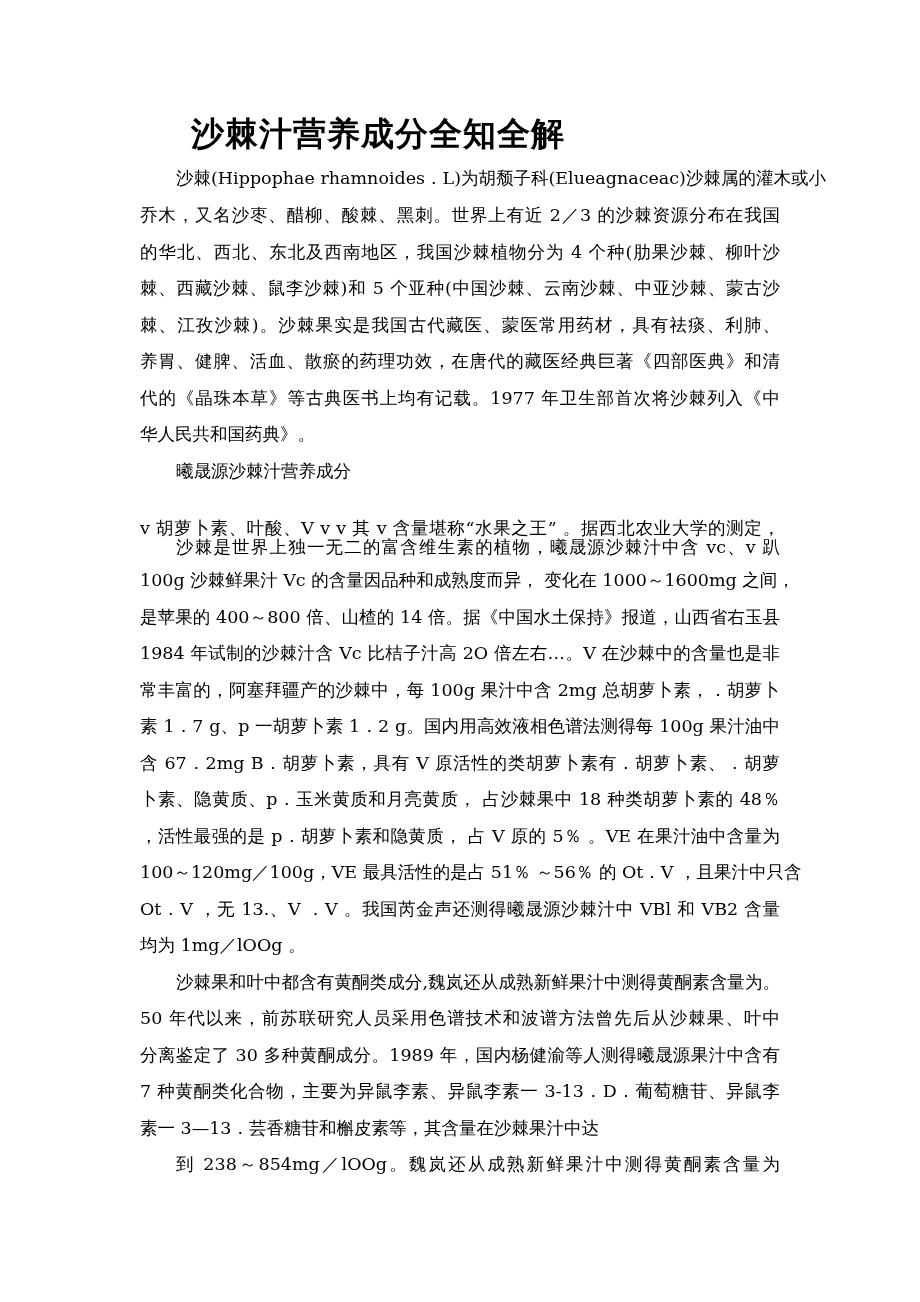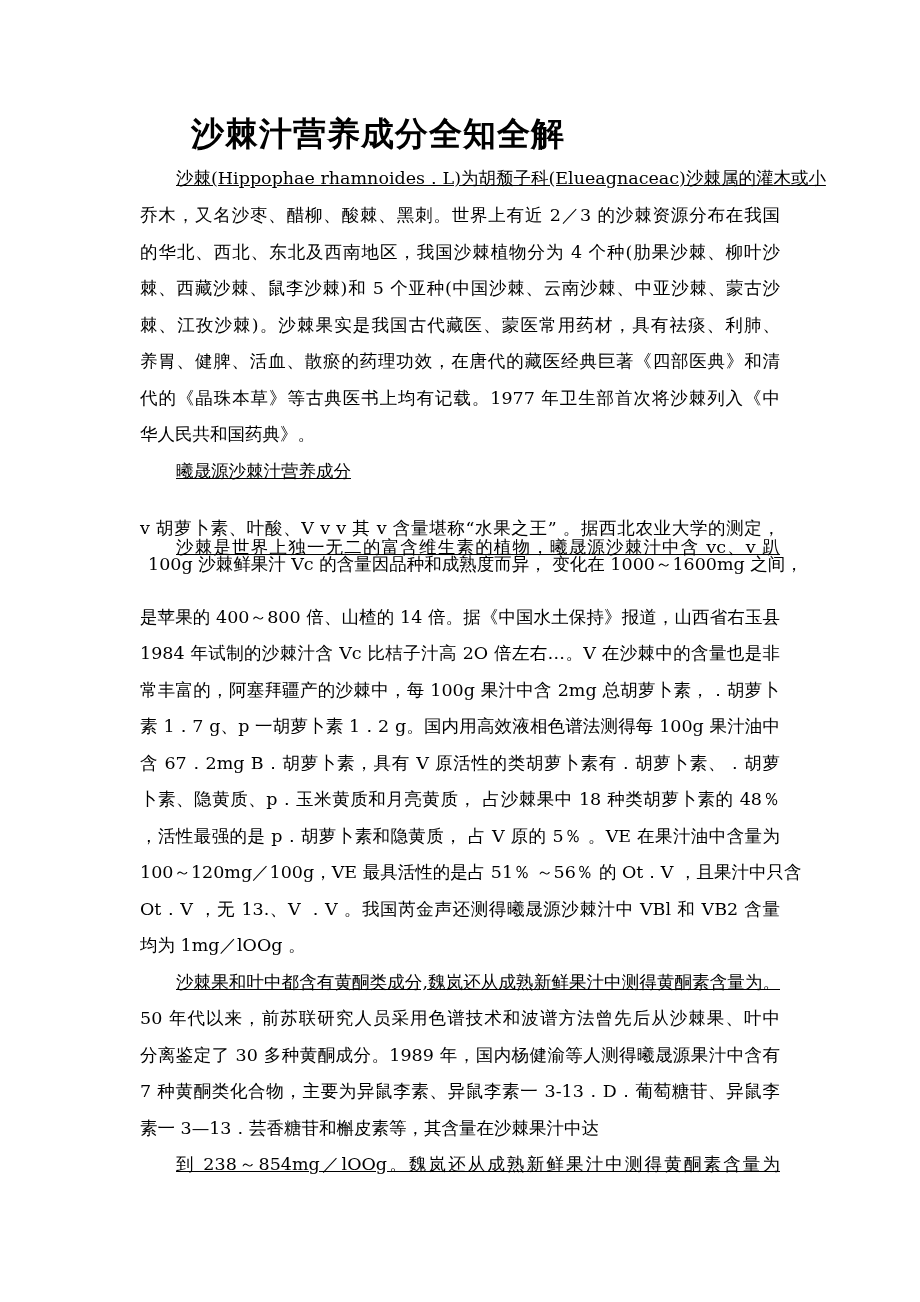--- a/index.html
+++ b/index.html
@@ -13,40 +13,40 @@
     position: absolute; left: 0; width: 756px; top: 112px;
     text-align: center; font-size: 33px; font-weight: bold; letter-spacing: 1px;
     line-height: 44px;
   }
   .line {
     position: absolute; left: 140px; width: 640px;
     font-size: 17.5px; line-height: 24px; white-space: nowrap;
     text-align: justify; text-align-last: justify;
   }
   .line.last { text-align-last: left; }
-  .line.indent { left: 176px; width: 604px; text-decoration: underline; }
+  .line.indent { left: 176px; width: 604px; }
 </style>
 </head>
 <body>
 
 <div class="page">
   <div class="title">沙棘汁营养成分全知全解</div>
   <div id="body-lines">
       <div class="line indent" style="top: 166px;">沙棘(Hippophae rhamnoides．L)为胡颓子科(Elueagnaceac)沙棘属的灌木或小</div>
       <div class="line" style="top: 203px;">乔木，又名沙枣、醋柳、酸棘、黑刺。世界上有近 2／3 的沙棘资源分布在我国</div>
       <div class="line" style="top: 240px;">的华北、西北、东北及西南地区，我国沙棘植物分为 4 个种(肋果沙棘、柳叶沙</div>
       <div class="line" style="top: 276px;">棘、西藏沙棘、鼠李沙棘)和 5 个亚种(中国沙棘、云南沙棘、中亚沙棘、蒙古沙</div>
       <div class="line" style="top: 313px;">棘、江孜沙棘)。沙棘果实是我国古代藏医、蒙医常用药材，具有祛痰、利肺、</div>
       <div class="line" style="top: 349px;">养胃、健脾、活血、散瘀的药理功效，在唐代的藏医经典巨著《四部医典》和清</div>
       <div class="line" style="top: 386px;">代的《晶珠本草》等古典医书上均有记载。1977 年卫生部首次将沙棘列入《中</div>
       <div class="line last" style="top: 422px;">华人民共和国药典》。</div>
       <div class="line indent last" style="top: 459px;">曦晟源沙棘汁营养成分</div>
       <div class="line indent" style="top: 495px; margin-top: 40px;">沙棘是世界上独一无二的富含维生素的植物，曦晟源沙棘汁中含 vc、v 趴</div>
       <div class="line" style="top: 516px;">v 胡萝卜素、叶酸、V v v 其 v 含量堪称“水果之王” 。据西北农业大学的测定，</div>
-      <div class="line" style="top: 552px; margin-left: 8px;">100g 沙棘鲜果汁 Vc 的含量因品种和成熟度而异， 变化在 1000～1600mg 之间，</div>
+      <div class="line" style="top: 568px;">100g 沙棘鲜果汁 Vc 的含量因品种和成熟度而异， 变化在 1000～1600mg 之间，</div>
       <div class="line" style="top: 605px;">是苹果的 400～800 倍、山楂的 14 倍。据《中国水土保持》报道，山西省右玉县</div>
       <div class="line" style="top: 641px;">1984 年试制的沙棘汁含 Vc 比桔子汁高 2O 倍左右…。V 在沙棘中的含量也是非</div>
       <div class="line" style="top: 678px;">常丰富的，阿塞拜疆产的沙棘中，每 100g 果汁中含 2mg 总胡萝卜素，．胡萝卜</div>
       <div class="line" style="top: 714px;">素 1．7 g、p 一胡萝卜素 1．2 g。国内用高效液相色谱法测得每 100g 果汁油中</div>
       <div class="line" style="top: 751px;">含 67．2mg B．胡萝卜素，具有 V 原活性的类胡萝卜素有．胡萝卜素、．胡萝</div>
       <div class="line" style="top: 787px;">卜素、隐黄质、p．玉米黄质和月亮黄质， 占沙棘果中 18 种类胡萝卜素的 48％</div>
       <div class="line" style="top: 824px;">，活性最强的是 p．胡萝卜素和隐黄质， 占 V 原的 5％ 。VE 在果汁油中含量为</div>
       <div class="line" style="top: 860px;">100～120mg／100g，VE 最具活性的是占 51％ ～56％ 的 Ot．V ，且果汁中只含</div>
       <div class="line" style="top: 897px;">Ot．V ，无 13.、V ．V 。我国芮金声还测得曦晟源沙棘汁中 VBl 和 VB2 含量</div>
       <div class="line last" style="top: 933px;">均为 1mg／lOOg 。</div>

